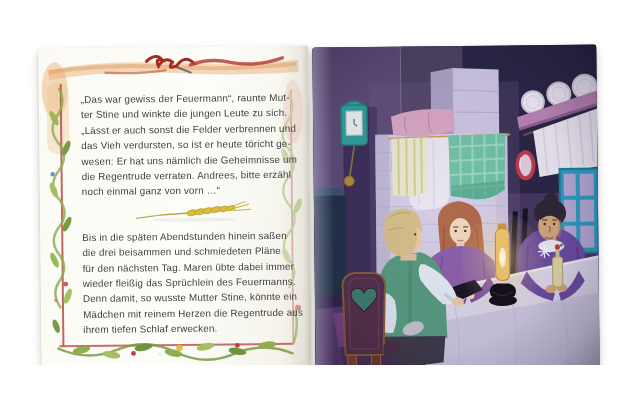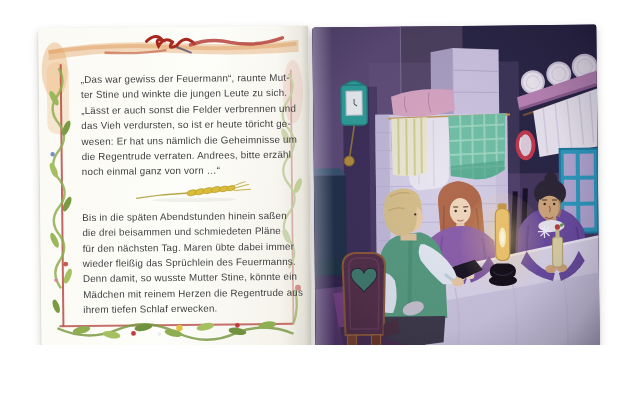--- a/index.html
+++ b/index.html
@@ -1,17 +1,17 @@
 <!DOCTYPE html>
 <html style="--text-color: #3e3e40; --page-paper: #fcfbf6; --frame-red: #b5413a; --frame-green: #8fae52; --frame-orange: #e9a866; --wheat-gold: #d9bc3a; --wall-purple: #46375f; --wall-navy: #2a2645; --stove-lavender: #d4cde6; --cloth-teal: #72c0a7; --drape-pink: #d7a6c3; --clock-teal: #2f9e9a; --shelf-mauve: #ba85b5; --mirror-red: #c23a50; --window-blue: #2d9cbf; --tablecloth: #dad5e9; --lamp-glow: #efc66f; --vest-green: #579a80; --hair-blond: #d5be8b; --hair-auburn: #b06a4d; --dress-purple: #8c60ab;"><head>
 <meta charset="utf-8">
 <style>
   html,body{margin:0;padding:0;background:#ffffff;}
   .stage{position:relative;width:636px;height:345px;background:#ffffff;overflow:hidden;
-         font-family:"Liberation Sans",sans-serif;}
+         font-family:"Liberation Sans",sans-serif;margin-top:20px;}
   .page-shadow{position:absolute;border-radius:50%;filter:blur(7px);background:rgba(70,62,58,.32);}
   .page-shadow.ls{left:52px;top:342px;width:244px;height:14px;transform:rotate(.8deg);}
   .page-shadow.rs{left:326px;top:343px;width:252px;height:12px;transform:rotate(-.4deg);}
   .page{position:absolute;border-radius:2.5px;overflow:hidden;
         box-shadow:0 4px 9px rgba(95,88,80,.30),0 1px 2px rgba(0,0,0,.18);}
   .page-left{left:40px;top:27px;width:270px;height:326px;transform:rotate(-.6deg);
         background:linear-gradient(100deg,#fbfaf4 0%,#fdfdf9 55%,#f4f2ea 92%,#e9e6dd 100%);}
   .page-right{left:314px;top:26px;width:284px;height:326px;transform:rotate(-.6deg);background:#46375f;}
   .frame,.illustration{position:absolute;left:0;top:0;width:100%;height:100%;display:block;}
   .textblock{position:absolute;left:42px;top:44px;width:232px;z-index:3;

